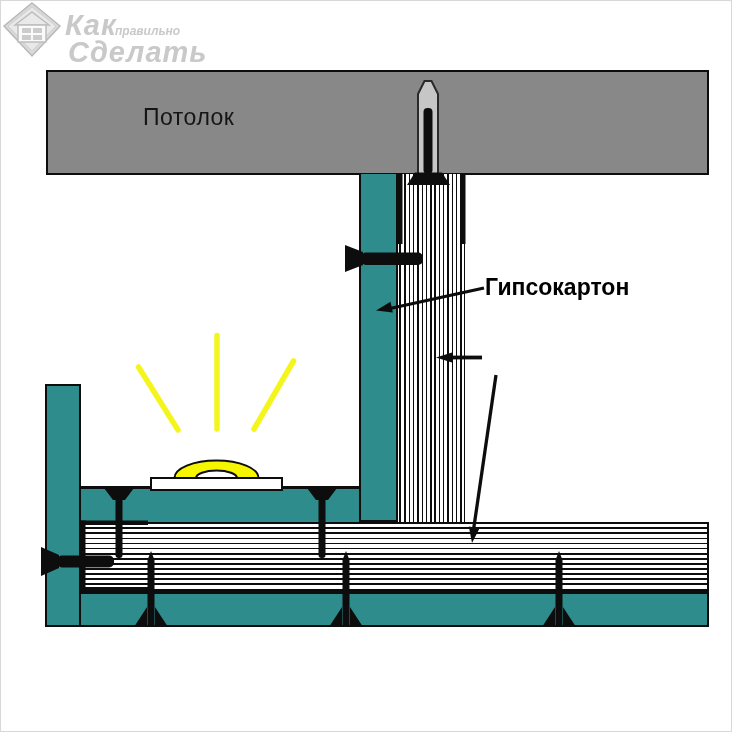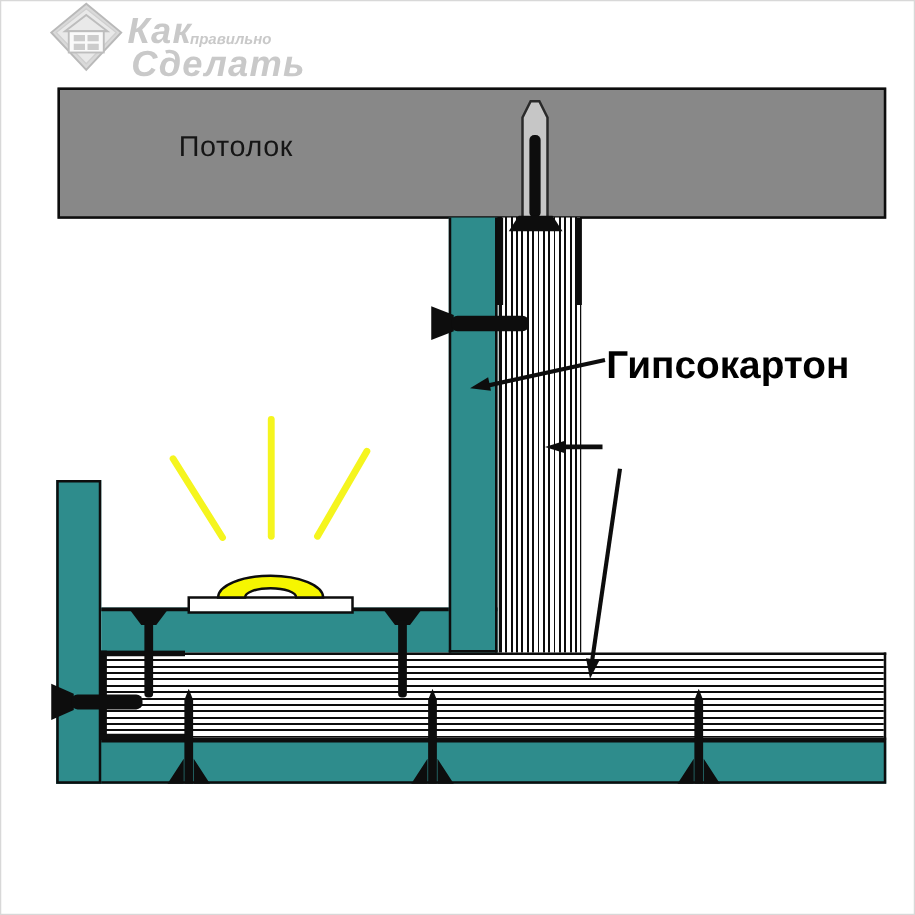--- a/index.html
+++ b/index.html
@@ -24,24 +24,24 @@
   .drywall-col{left:358px;top:173px;width:39px;height:348px;border-top:none;}
   
   .vstripes{left:398px;top:173px;width:66px;height:348px;box-sizing:border-box;
     background:repeating-linear-gradient(90deg,var(--ink) 0,var(--ink) 1.4px,#ffffff 1.4px,#ffffff 4.3px);
     border-left:1px solid var(--ink);border-right:1px solid var(--ink);}
   .hpanel{left:81px;top:521px;width:627px;height:70px;box-sizing:border-box;
     background:repeating-linear-gradient(180deg,#ffffff 0,#ffffff 3.4px,var(--ink) 3.4px,var(--ink) 5.1px);
     border-top:2px solid var(--ink);border-bottom:2px solid var(--ink);border-right:2px solid var(--ink);}
   
   .lbl{position:absolute;font-weight:bold;color:#000;white-space:nowrap;}
-  .lbl-drywall{left:484px;top:273px;font-size:31px;}
+  .lbl-drywall{left:484px;top:273px;font-size:23px;}
   .lbl-guide{left:484px;top:344px;font-size:22px;}
   
-  .logo{left:0;top:0;width:250px;height:62px;margin-left:37px;}
+  .logo{left:0;top:0;width:250px;height:62px;}
   .logo span{position:absolute;font-style:italic;font-weight:bold;color:var(--logo-gray);
     text-shadow:0 1px 0 #ffffff;}
   .logo-w1{left:64px;top:8px;font-size:29px;letter-spacing:1px;}
   .logo-w2{left:114px;top:23px;font-size:12px;}
   .logo-w3{left:67px;top:35px;font-size:29px;letter-spacing:1px;}
   
   .overlay{position:absolute;left:0;top:0;pointer-events:none;}
   .ink-fill{fill:var(--ink);}
   .arrow-line{stroke:var(--ink);stroke-width:3.3;fill:none;}
   .ray{stroke:var(--ray-yellow);stroke-width:5.5;stroke-linecap:round;}

